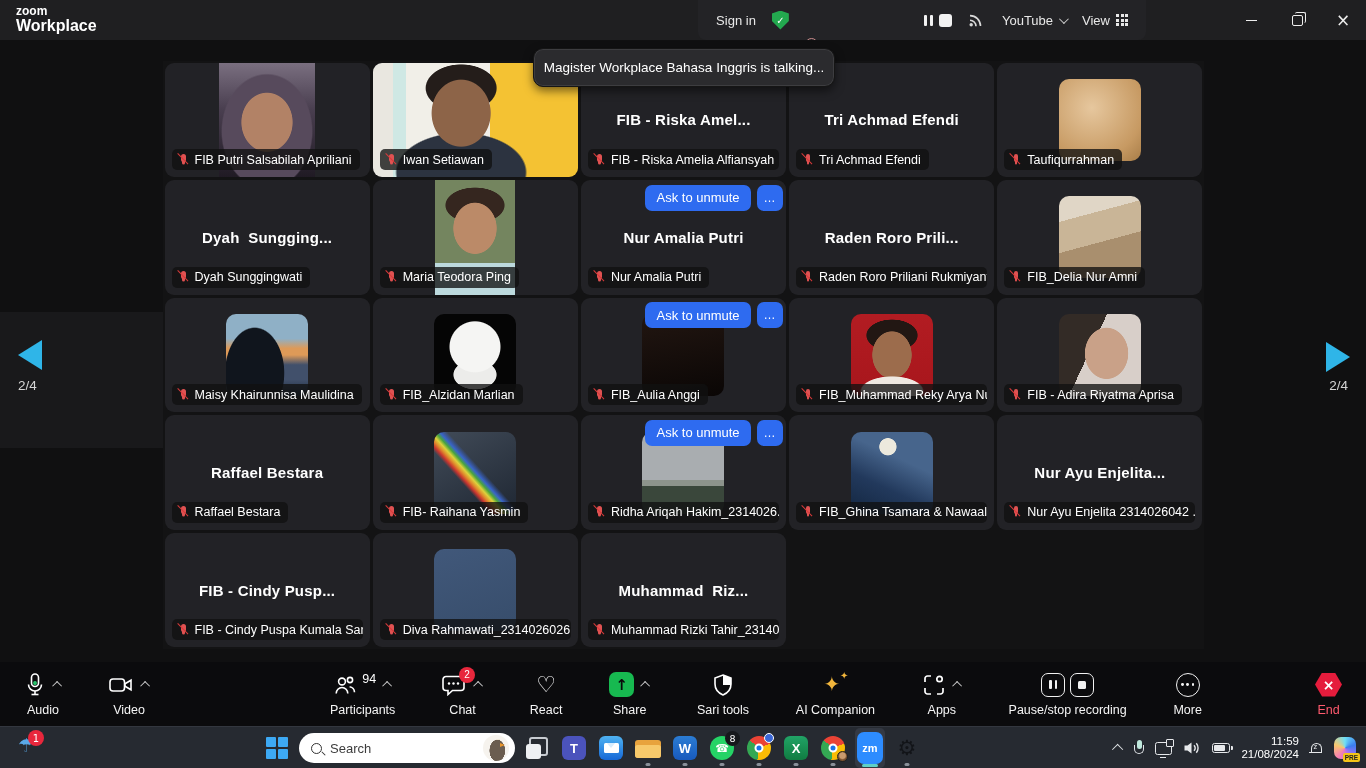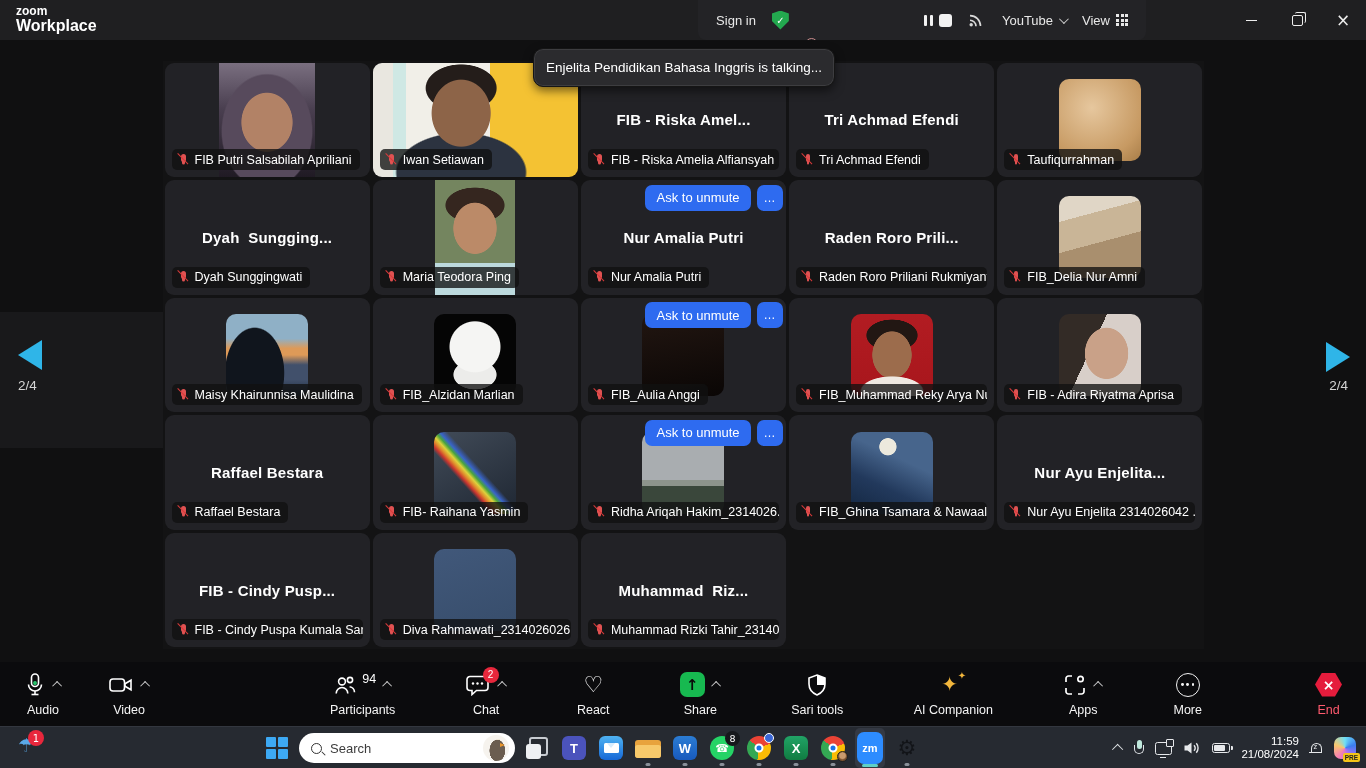--- a/index.html
+++ b/index.html
@@ -456,21 +456,21 @@
         </div>
       </div>
     </div>
 
     <div class="arrowL"></div>
     <div class="pageL">2/4</div>
     <div class="arrowR"></div>
     <div class="pageR">2/4</div>
 
     <div class="tooltip">
-        <span>Enjelita Pendidikan Bahasa Inggris is talking...</span>
+        <span>Magister Workplace Bahasa Inggris is talking...</span>
       </div>
   </div>
 
   <div class="toolbar">
     <div class="tb-left">
       <div class="tbi">
         <div class="ico-row">
           <svg width="22" height="26" viewBox="0 0 22 26">
               <rect x="7.5" y="2" width="7" height="12.5" rx="3.5" stroke="#fff" stroke-width="1.6" fill="none"></rect>
               <rect x="9.2" y="9" width="3.6" height="4" rx="1.5" fill="#27c06a"></rect>
@@ -560,20 +560,32 @@
         <div class="ico-row">
           <svg width="24" height="24" viewBox="0 0 24 24" fill="none" stroke="#fff" stroke-width="1.7">
               <path d="M9 3H5.5A2.5 2.5 0 0 0 3 5.5V9"></path>
               <path d="M3 15v3.5A2.5 2.5 0 0 0 5.5 21H9"></path>
               <path d="M15 21h3.5a2.5 2.5 0 0 0 2.5-2.5V15"></path>
               <circle cx="17.5" cy="6" r="2.7"></circle>
             </svg>
           <span class="chev up"></span>
         </div>
         <span>Apps</span>
+      </div>
+      <div class="tbi">
+        <div class="ico-row" style="gap:5px;">
+          <span class="recbox">
+              <span class="b"></span>
+              <span class="b"></span>
+            </span>
+          <span class="recbox">
+              <span class="sq"></span>
+            </span>
+        </div>
+        <span>Pause/stop recording</span>
       </div>
       <div class="tbi">
         <div class="ico-row">
             <span class="morecirc">
               <i></i>
               <i></i>
               <i></i>
             </span>
           </div>
         <span>More</span>

